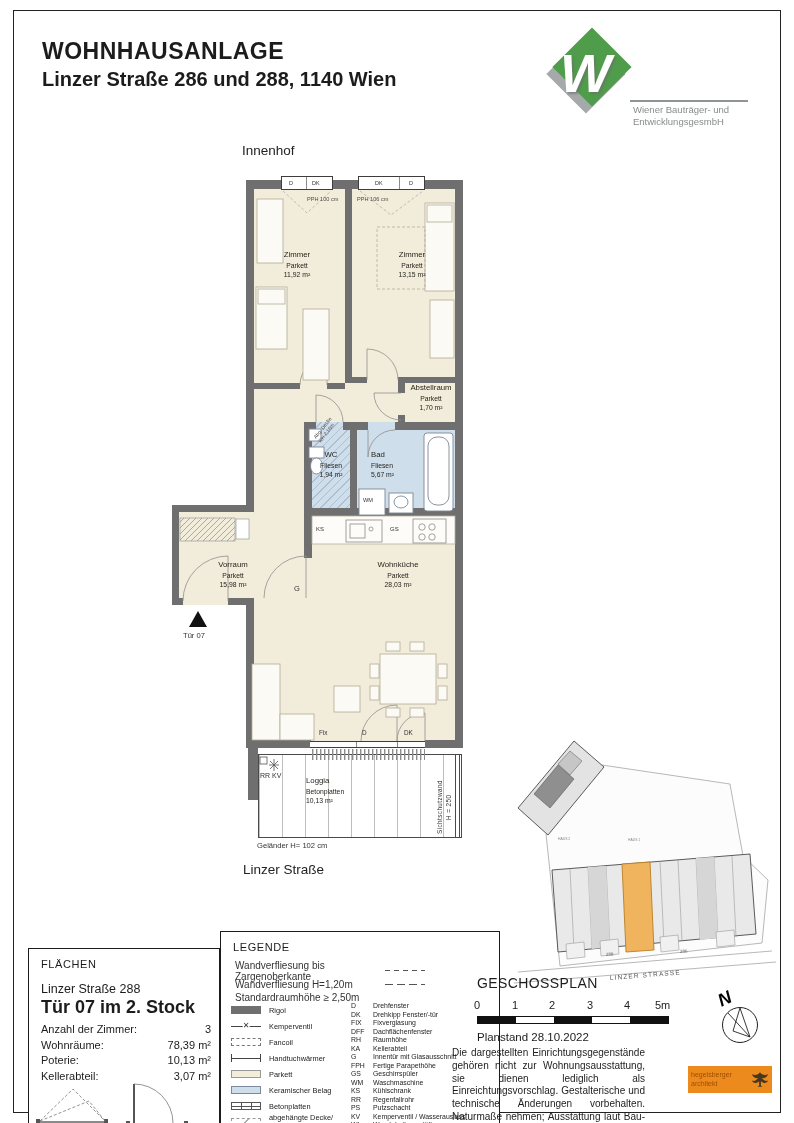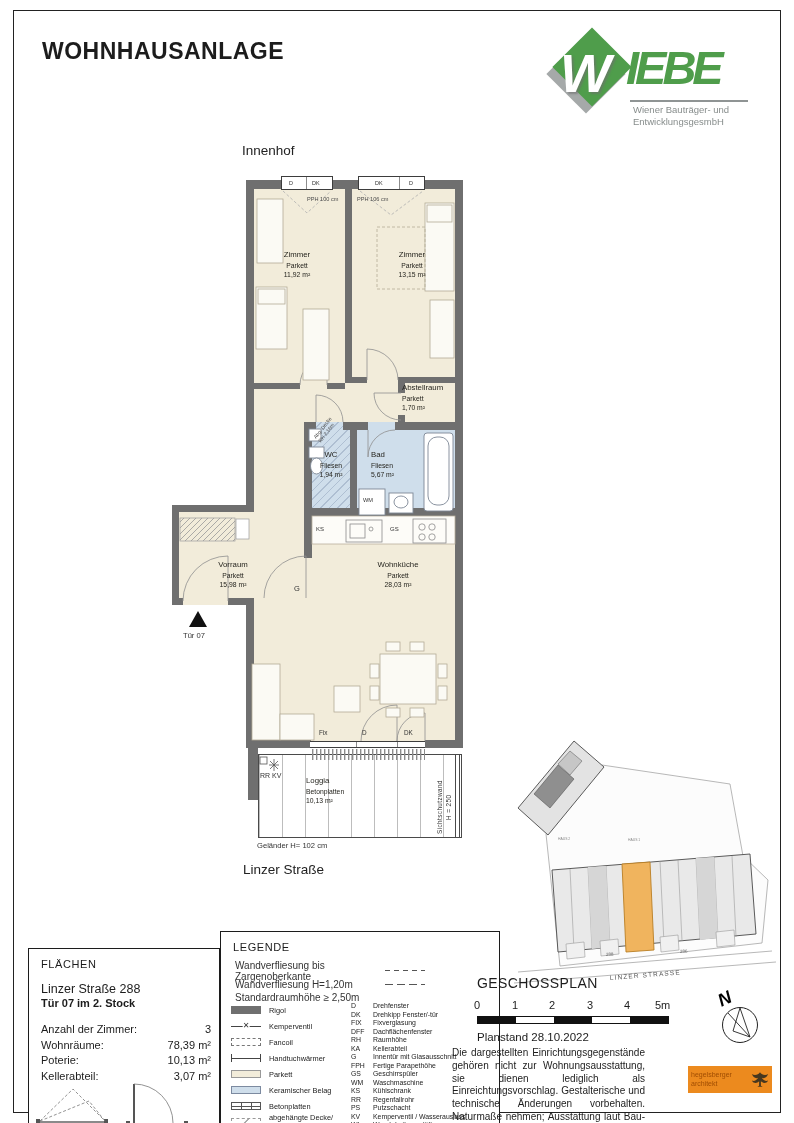--- a/index.html
+++ b/index.html
@@ -41,21 +41,21 @@
     repeating-linear-gradient(90deg,#bdbdbd 0 1px,transparent 1px 23px) #fff}
   .privwall{position:absolute;left:455px;top:755px;width:5px;height:82px;background:#fff;border-left:1px solid #4a4a4a;border-right:1px solid #4a4a4a;z-index:4}
   .door-frame{position:absolute;left:310px;top:741px;width:115px;height:7px;background:#fff;border-top:1px solid #3d3d3d;border-bottom:1px solid #3d3d3d;z-index:4}
   .door-frame i{position:absolute;top:0;bottom:0;width:1px;background:#8c8c8c}
   .tri{position:absolute;left:189px;top:611px;width:0;height:0;border-left:9px solid transparent;border-right:9px solid transparent;border-bottom:16px solid #111;z-index:6}
   .street{position:absolute;font-size:13.5px;color:#222}
   
   .box{position:absolute;border:1px solid #1c1c1c;background:#fff}
   .boxtitle{position:absolute;left:12px;top:9px;font-size:11px;letter-spacing:.6px}
   .fl-addr{position:absolute;left:12px;top:33px;font-size:12.5px}
-  .fl-door{position:absolute;left:12px;top:48px;font-size:11px;font-weight:700}
+  .fl-door{position:absolute;left:12px;top:48px;font-size:18px;font-weight:700}
   .fl-rows{position:absolute;left:12px;top:74px;width:170px;font-size:11px}
   .fl-rows .r{display:flex;justify-content:space-between;margin-bottom:3.5px}
   .fl-cap{position:absolute;font-size:6.4px;color:#333}
   .lg-notes{position:absolute;left:14px;top:32px;width:222px;font-size:10px;color:#333}
   .lg-notes .r{display:flex;align-items:center;height:13.5px}
   .lg-notes .t{flex:0 0 150px}
   .dash-a{width:40px;height:1px;background:repeating-linear-gradient(90deg,#555 0 5px,transparent 5px 9px)}
   .dash-b{width:40px;height:1px;background:repeating-linear-gradient(90deg,#555 0 8px,transparent 8px 12px)}
   .lg-items{position:absolute;left:10px;top:70px;width:118px}
   .lg-items .r{display:flex;align-items:center;height:16px;font-size:7.4px;color:#222}
@@ -87,25 +87,25 @@
   .stamp{position:absolute;left:688px;top:1066px;width:84px;height:27px;background:var(--stamp);display:flex;align-items:center;padding:2px 3px}
   .stamp .txt{font-size:7px;line-height:1.25;color:#a04d02;flex:1}
 </style>
 </head>
 <body>
 
 <div class="page">
   <div class="page-frame"></div>
 
   <div class="h-title">WOHNHAUSANLAGE</div>
+  <div class="h-sub">Linzer Straße 286 und 288, 1140 Wien</div>
   <div class="logo">
     <div class="dia shadow"></div>
     <div class="dia green"></div>
     <div class="logo-w">W</div>
-    <div class="logo-iebe">IEBE</div>
     <div class="logo-rule"></div>
     <div class="logo-tag" style="top:74px">Wiener Bauträger- und</div>
     <div class="logo-tag" style="top:86px">EntwicklungsgesmbH</div>
   </div>
 
   <div class="street" style="left:242px;top:143px">Innenhof</div>
   <div class="street" style="left:243px;top:862px">Linzer Straße</div>
 
   <div class="footprint"></div>
   <div class="wet wc-hatch" style="left:304px;top:422px;width:56px;height:94px;z-index:2"></div>
@@ -245,21 +245,21 @@
   <div class="rlabel" style="left:262px;top:250px;width:70px">
     <b>Zimmer</b>
       <span>Parkett</span>
       <span>11,92 m²</span>
   </div>
   <div class="rlabel" style="left:377px;top:250px;width:70px">
     <b>Zimmer</b>
       <span>Parkett</span>
       <span>13,15 m²</span>
   </div>
-  <div class="rlabel" style="left:402px;top:383px;width:58px;text-align:left">
+  <div class="rlabel" style="left:402px;top:383px;width:58px;text-align:center">
     <b>Abstellraum</b>
       <span>Parkett</span>
       <span>1,70 m²</span>
   </div>
   <div class="rlabel" style="left:311px;top:450px;width:40px;text-align:center">
     <b>WC</b>
       <span>Fliesen</span>
       <span>1,94 m²</span>
   </div>
   <div class="rlabel" style="left:371px;top:450px;width:44px;text-align:left">

